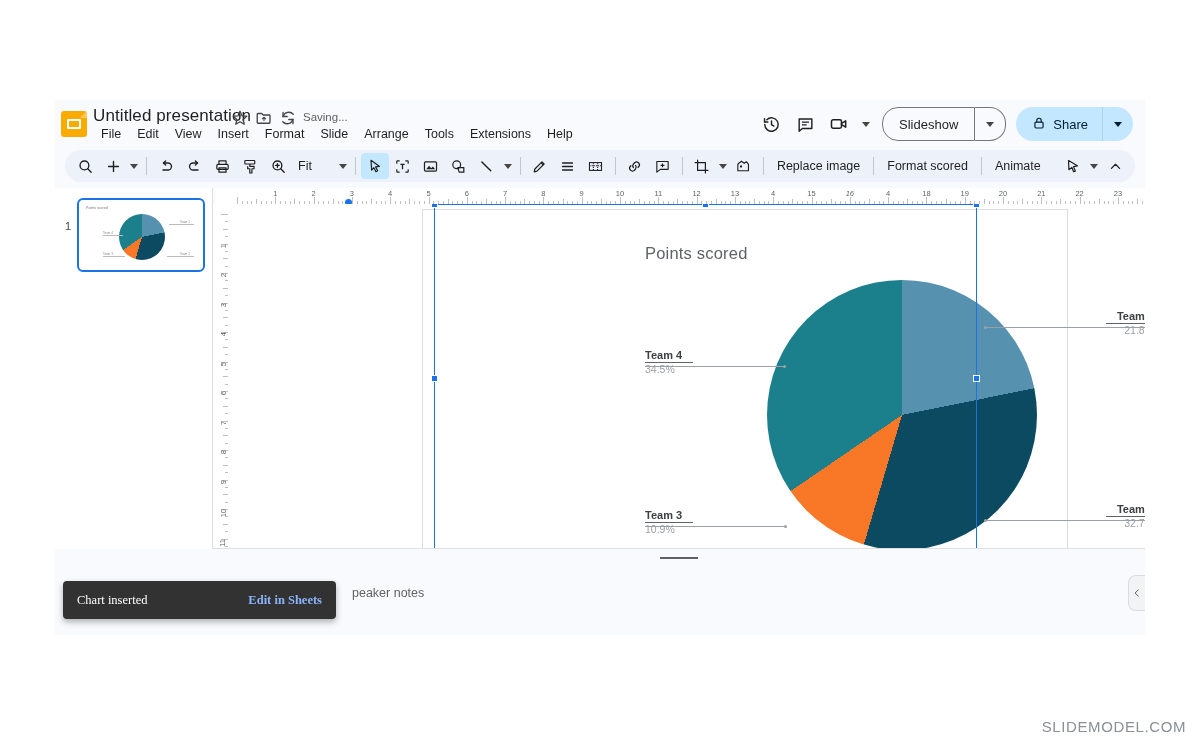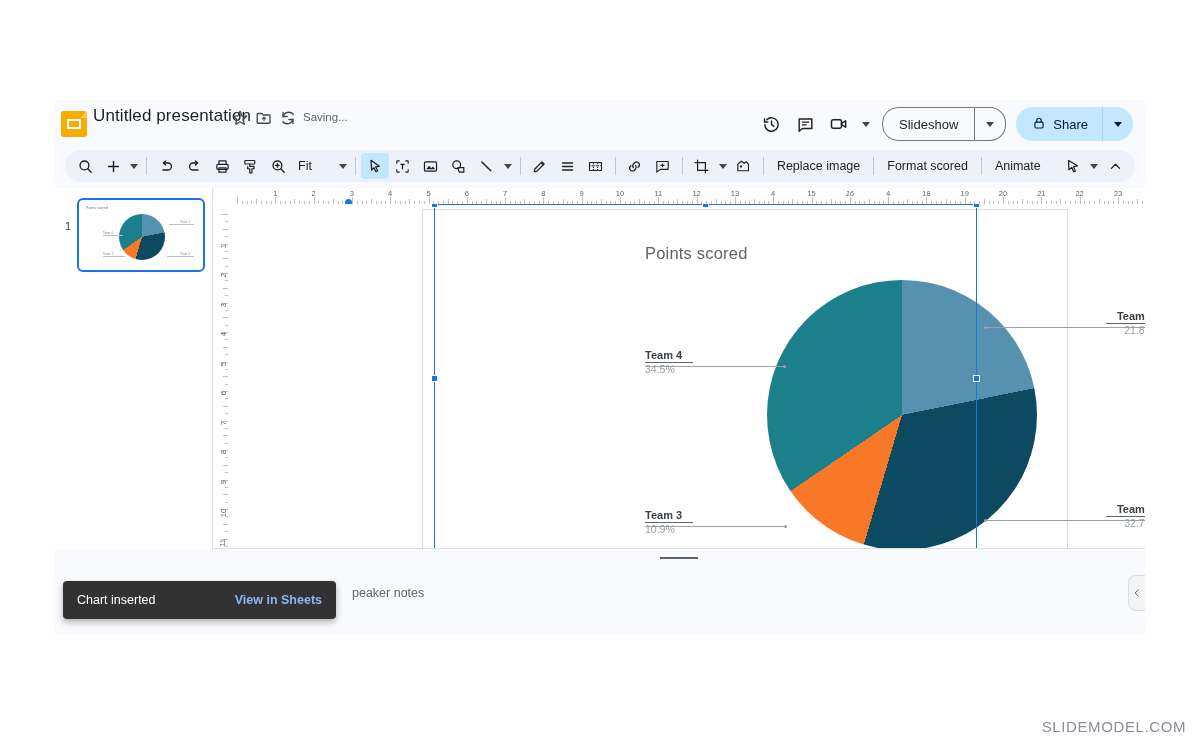--- a/index.html
+++ b/index.html
@@ -180,21 +180,21 @@
   .notes-collapse{
     position:absolute;right:0px;top:26px;width:16px;height:34px;background:#f1f3f4;
     border:1px solid #dadce0;border-right:none;border-radius:8px 0 0 8px;
     display:flex;align-items:center;justify-content:center;cursor:pointer;
   }
 
   
   .toast{
     position:absolute;left:8px;bottom:16px;width:245px;height:38px;background:#323232;
     border-radius:4px;display:flex;align-items:center;justify-content:space-between;
-    padding:0 14px;box-shadow:0 3px 6px rgba(0,0,0,.3);
+    padding:0 14px;box-shadow:0 3px 6px rgba(0,0,0,.3);font-family:Liberation Serif, serif;
   }
   .toast-msg{font-size:12.5px;color:#ffffff;}
   .toast-action{font-size:12.5px;color:#8ab4f8;font-weight:bold;cursor:pointer;}
 
   
   .watermark{
     position:absolute;right:14px;bottom:8px;font-size:15px;color:#8a8f98;letter-spacing:.6px;
   }
 </style>
 </head>
@@ -219,20 +219,32 @@
     </div>
     <div class="title-icon" id="ic-sync">
       <svg width="18" height="18" viewBox="0 0 24 24" fill="none" stroke="#444746" stroke-width="1.8" stroke-linecap="round">
           <path d="M19 7a8 8 0 0 0-13.6 3"></path>
           <path d="M5 17a8 8 0 0 0 13.6-3"></path>
           <path d="M5.4 4.5V10h5.5M18.6 19.5V14h-5.5"></path>
         </svg>
     </div>
     <div class="saving-text">Saving...</div>
 
+    <div class="menubar">
+      <div class="menu-item">File</div>
+      <div class="menu-item">Edit</div>
+      <div class="menu-item">View</div>
+      <div class="menu-item">Insert</div>
+      <div class="menu-item">Format</div>
+      <div class="menu-item">Slide</div>
+      <div class="menu-item">Arrange</div>
+      <div class="menu-item">Tools</div>
+      <div class="menu-item">Extensions</div>
+      <div class="menu-item">Help</div>
+    </div>
 
     <div class="tb-right">
       <div class="icon-btn">
         <svg width="19" height="19" viewBox="0 0 24 24" fill="none" stroke="#1f1f1f" stroke-width="1.8" stroke-linecap="round">
             <path d="M3.5 12a8.5 8.5 0 1 0 2.6-6.1"></path>
             <path d="M3.2 4.6v4.2h4.2"></path>
             <path d="M12 7.5V12l3 2"></path>
           </svg>
       </div>
       <div class="icon-btn">
@@ -779,18 +791,18 @@
     <div class="notes-text">peaker notes</div>
     <div class="notes-collapse">
       <svg width="10" height="10" viewBox="0 0 24 24" fill="none" stroke="#5f6368" stroke-width="2.4" stroke-linecap="round" stroke-linejoin="round">
           <path d="M15 4.5 7.5 12l7.5 7.5"></path>
         </svg>
     </div>
   </div>
 
   <div class="toast">
     <div class="toast-msg">Chart inserted</div>
-    <div class="toast-action">View in Sheets</div>
+    <div class="toast-action">Edit in Sheets</div>
   </div>
 
 </div>
 
 <div class="watermark">SLIDEMODEL.COM</div>
 
 </body></html>

